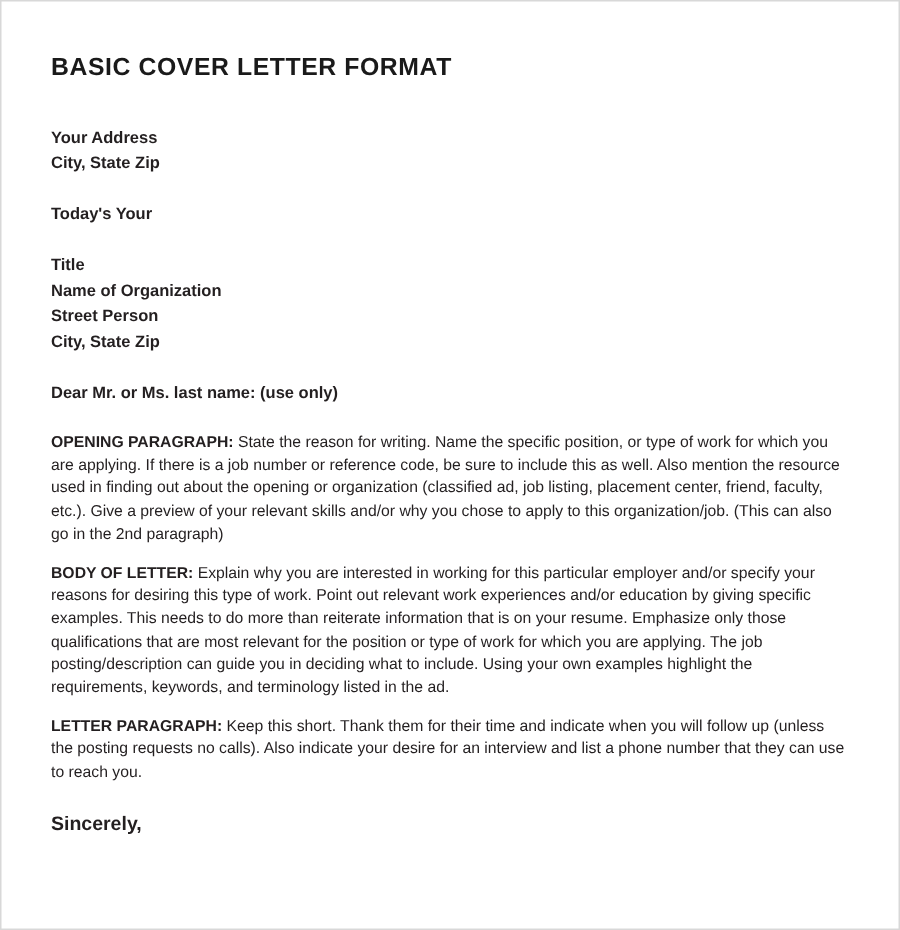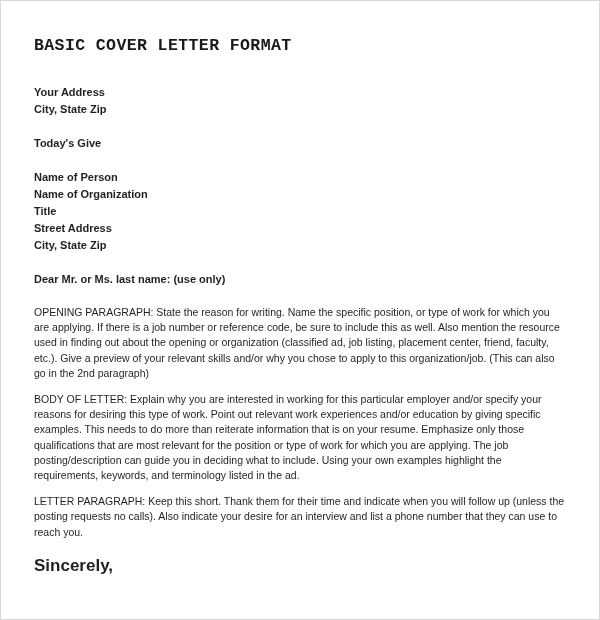--- a/index.html
+++ b/index.html
@@ -22,43 +22,42 @@
     background: #ffffff;
     border: 1px solid #d8d8d8;
     padding: 30px 33px 0 33px;
   }
   .doc-title {
     font-size: 16.5px;
     font-weight: bold;
     letter-spacing: 0.4px;
     margin: 5px 0 0 0;
     color: #1a1a1a;
-    font-family: Liberation Mono, monospace;
   }
   .block {
     font-size: 11px;
     line-height: 17px;
     color: #231f20;
   }
   .spacer-lg { height: 29px; }
   .spacer-md { height: 17px; }
   .spacer-sm { height: 11px; }
   .para {
     font-size: 10.5px;
     line-height: 15.2px;
     color: #231f20;
     text-align: left;
     margin: 0;
   }
   .para .lead {
-    font-weight: normal;
+    font-weight: bold;
   }
   .line { display: block; font-weight: bold; }
   .signoff {
-    font-size: 17px;
+    font-size: 13px;
     line-height: 17px;
     color: #231f20;
   }
 </style>
 </head>
 <body>
 
 <div class="page">
 
   <h1 class="doc-title">BASIC COVER LETTER FORMAT</h1>
@@ -66,30 +65,29 @@
   <div class="spacer-lg"></div>
 
   <div class="block">
     <span class="line">Your Address</span>
     <span class="line">City, State Zip</span>
   </div>
 
   <div class="spacer-md"></div>
 
   <div class="block">
-    <span class="line">Today's Give</span>
+    <span class="line">Today's Your</span>
   </div>
 
   <div class="spacer-md"></div>
 
   <div class="block">
-    <span class="line">Name of Person</span>
+    <span class="line">Title</span>
     <span class="line">Name of Organization</span>
-    <span class="line">Title</span>
-    <span class="line">Street Address</span>
+    <span class="line">Street Person</span>
     <span class="line">City, State Zip</span>
   </div>
 
   <div class="spacer-md"></div>
 
   <div class="block">
     <span class="line">Dear Mr. or Ms. last name: (use only)</span>
   </div>
 
   <div class="spacer-md"></div>

